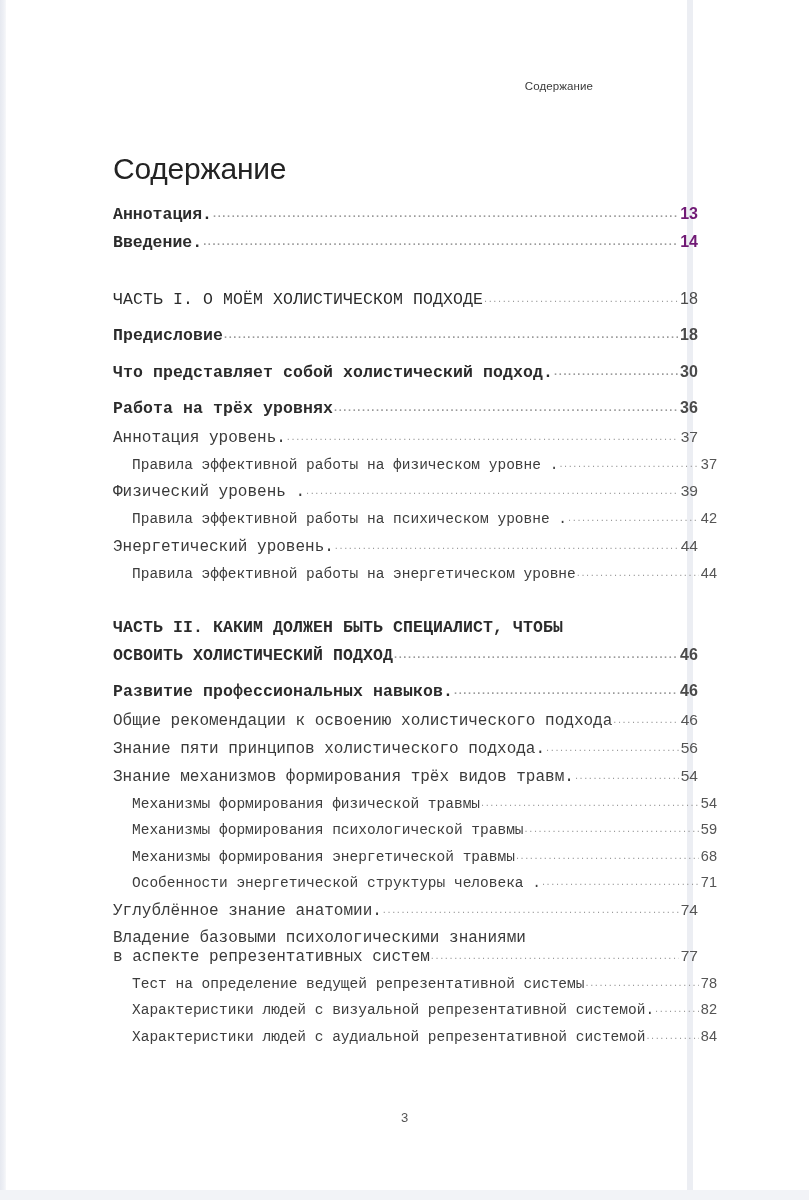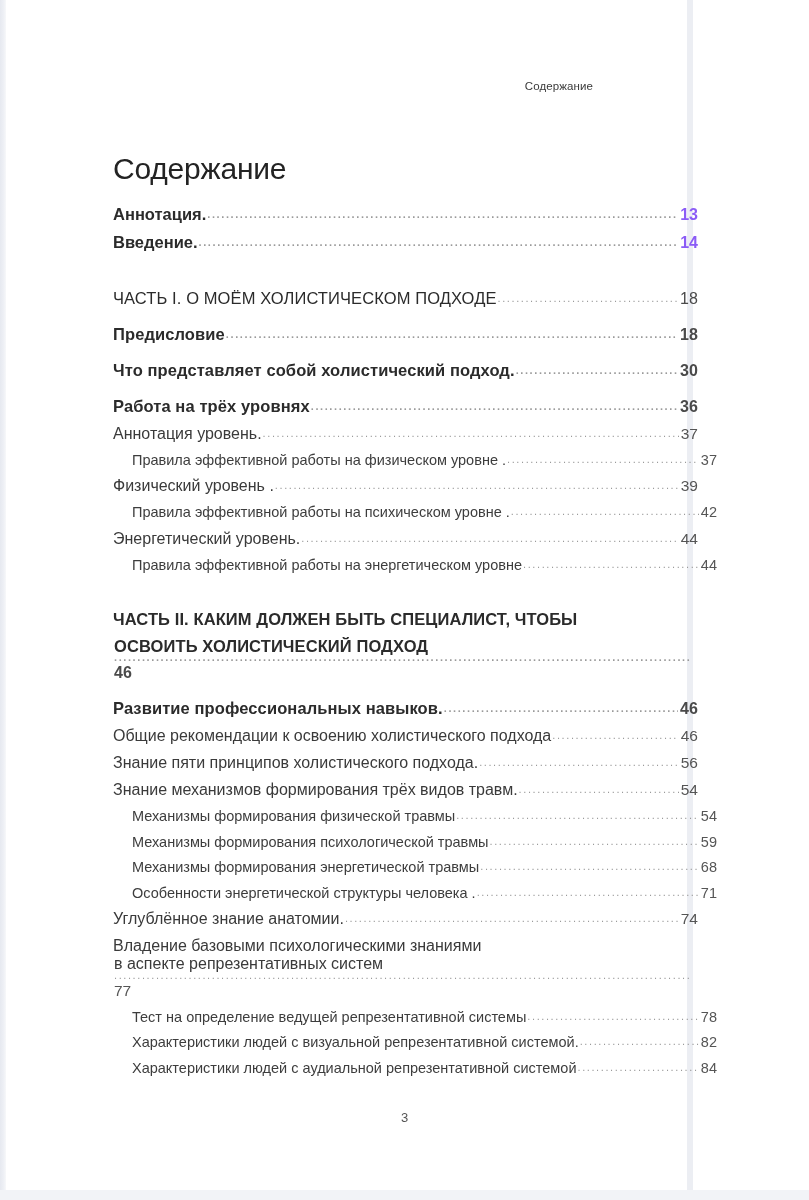--- a/index.html
+++ b/index.html
@@ -88,20 +88,21 @@
     display: flex;
     align-items: baseline;
     width: 100%;
     color: #2b2b2b;
     line-height: 1.0;
     padding: 5.5px 0;
   }
   .entry .label {
     white-space: nowrap;
     flex: 0 0 auto;
+    font-family: Liberation Mono, monospace;
   }
   .entry .leader {
     flex: 1 1 auto;
     min-width: 4px;
     margin: 0 2px 0 1px;
     position: relative;
     top: -2px;
     overflow: hidden;
     white-space: nowrap;
     color: #9a9a9a;
@@ -116,21 +117,21 @@
     color: #5b5b5b;
     white-space: nowrap;
     text-align: right;
   }
 
   
   .lvl-top {
     font-size: 16.5px;
     font-weight: 700;
   }
-  .lvl-top .pageno { font-size: 16px; color: #8b5cf6; }
+  .lvl-top .pageno { font-size: 16px; color: #701a75; }
 
   .lvl-part {
     font-size: 16.5px;
     font-weight: 400;
     letter-spacing: 0.1px;
   }
   .lvl-part .pageno { font-size: 16px; color: #4a4a4a; }
 
   .lvl-part-bold {
     font-size: 16.5px;
@@ -148,21 +149,21 @@
   .lvl-2 .pageno { font-size: 15.5px; color: #555555; }
 
   .lvl-3 {
     font-size: 14.5px;
     font-weight: 400;
     color: #3d3d3d;
     padding-left: 19px;
   }
   .lvl-3 .pageno { font-size: 14.5px; color: #555555; }
   .entry.wrap-first { padding-bottom: 1px; }
-  .entry.wrap-second { padding-top: 1px; flex-direction: column; }
+  .entry.wrap-second { padding-top: 1px; }
 
   
   .folio {
     position: absolute;
     left: 0;
     top: 1110px;
     width: 809px;
     text-align: center;
     font-size: 13px;
     color: #555555;

